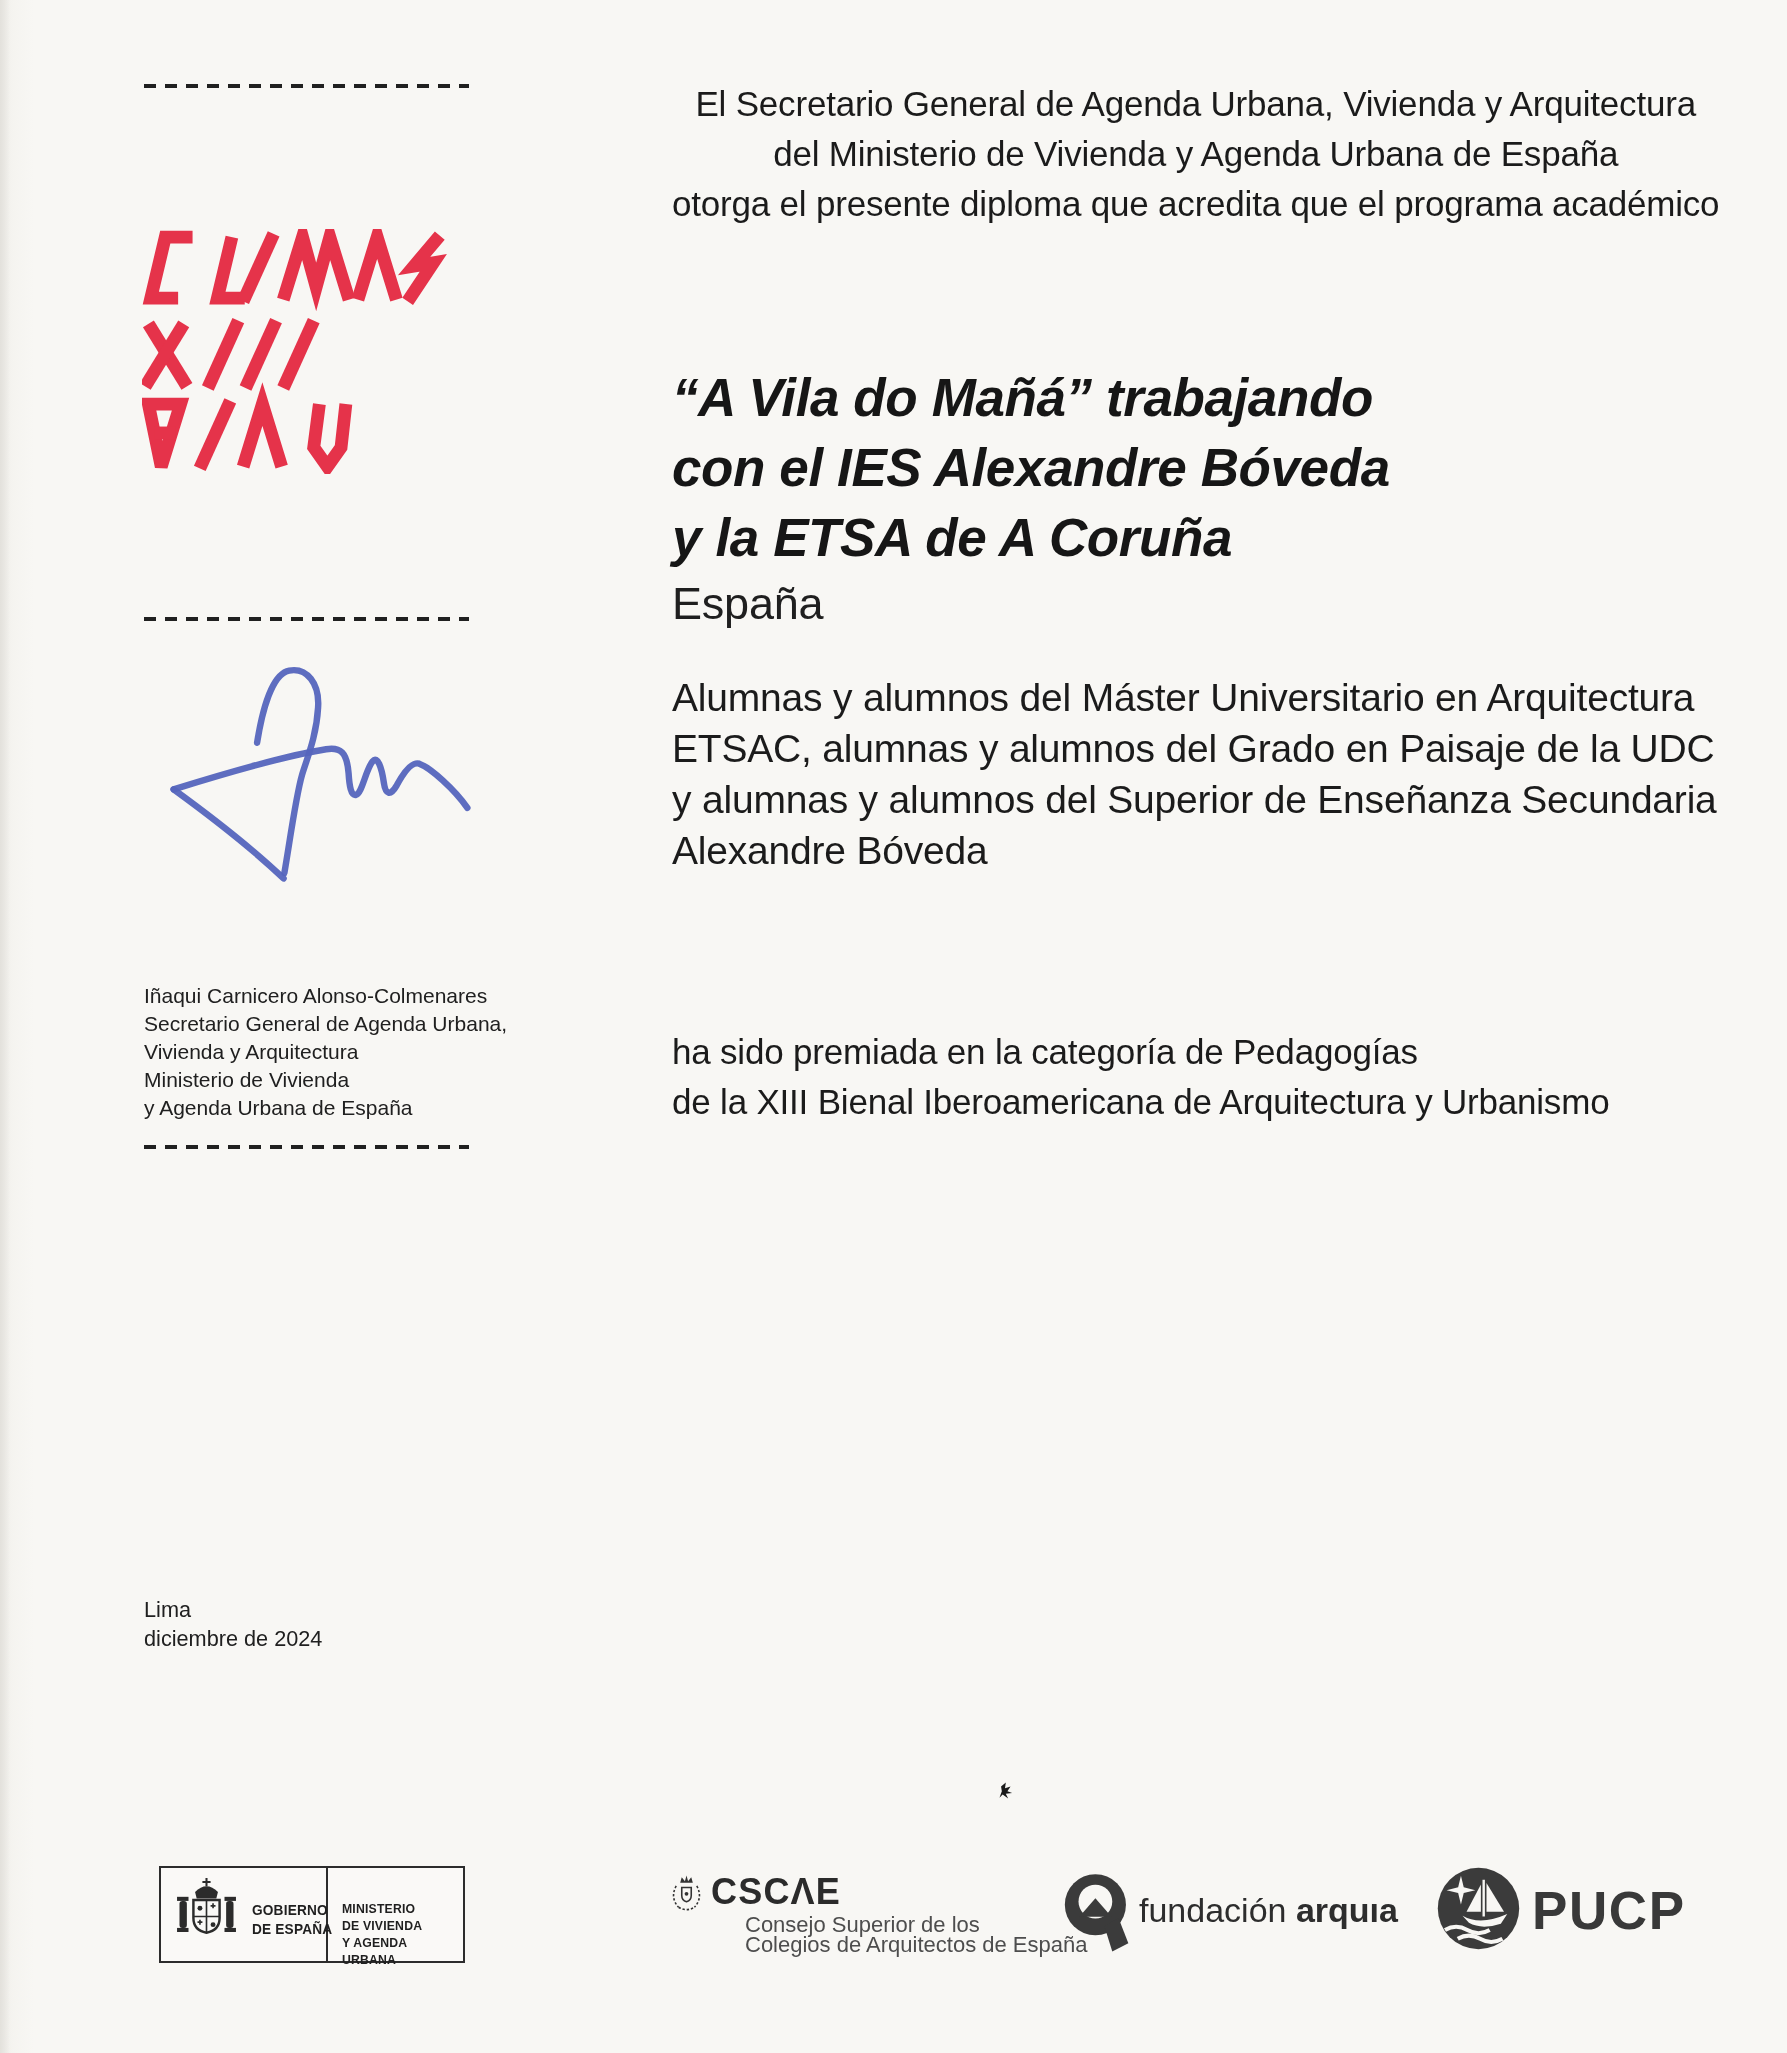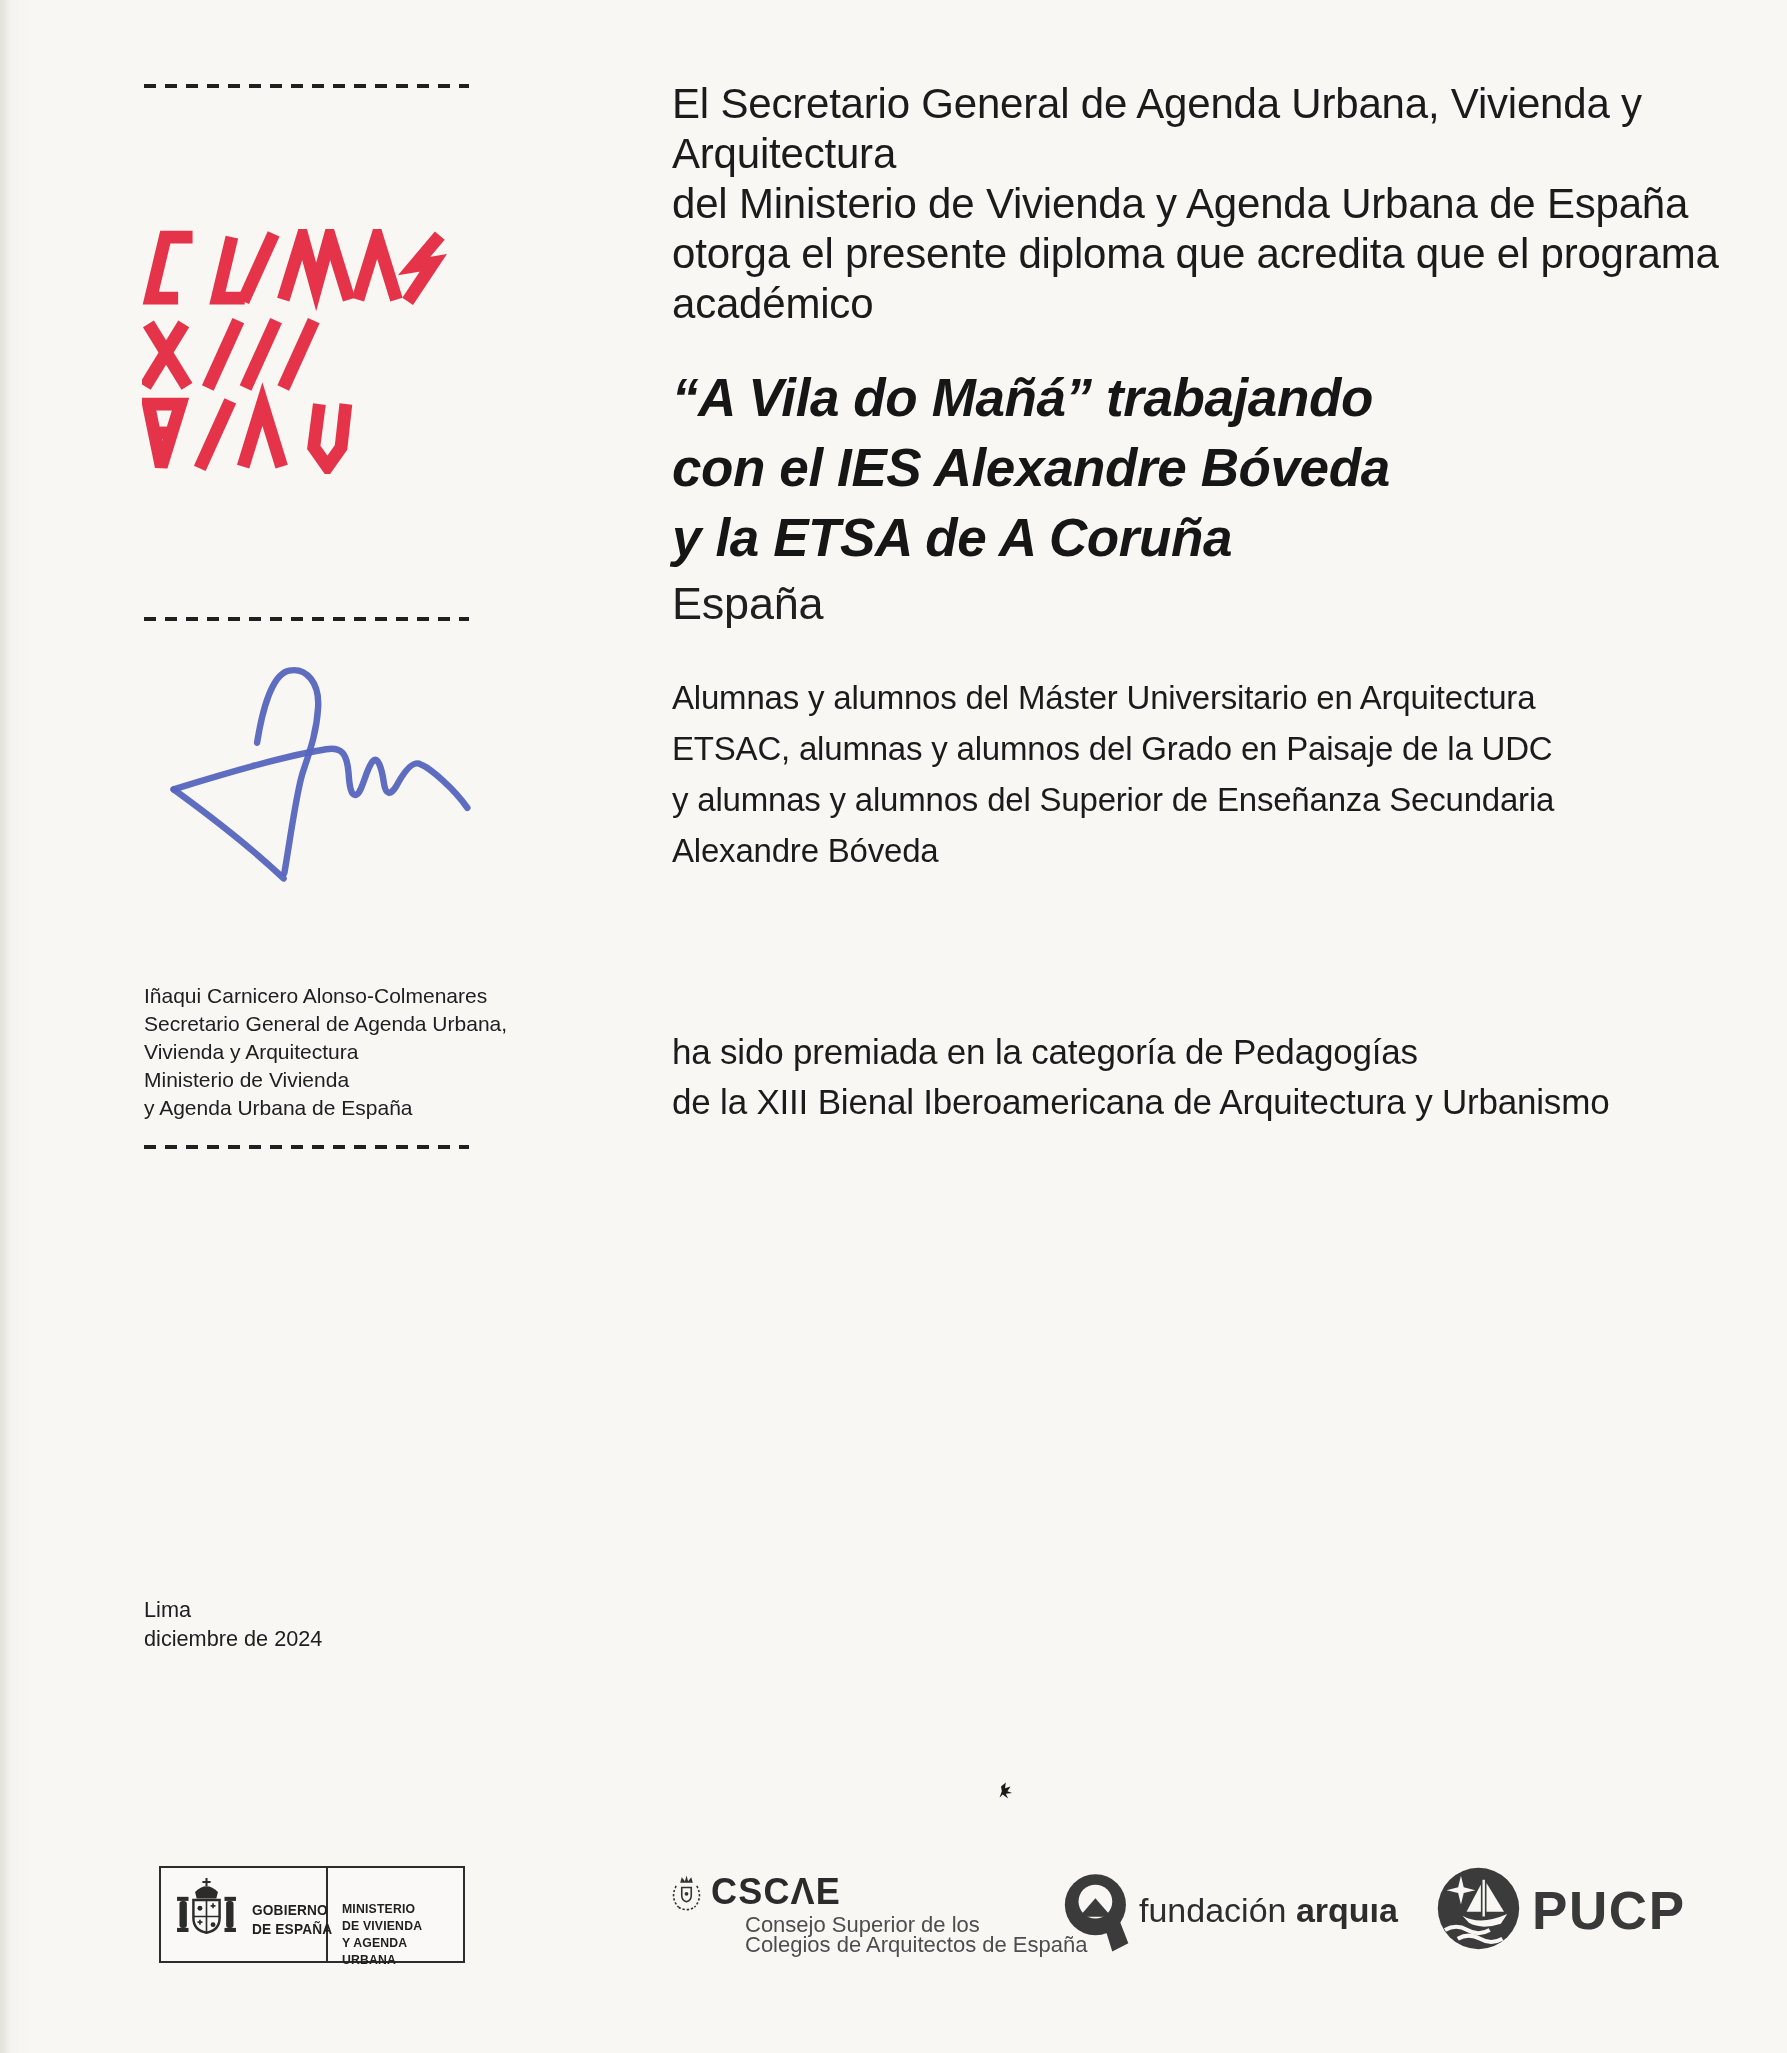--- a/index.html
+++ b/index.html
@@ -22,24 +22,24 @@
   .biau-logo{position:absolute;left:142px;top:229px;width:305px;height:245px;}
   .biau-logo path{fill:none;stroke:#e5334a;stroke-width:16;stroke-linejoin:miter;stroke-linecap:butt;}
 
   .signature-svg{position:absolute;left:164px;top:656px;width:313px;height:233px;}
   .signature-svg path{fill:none;stroke:#5565bd;stroke-width:8;stroke-linecap:round;stroke-linejoin:round;opacity:.95;}
 
   .sig-block{position:absolute;left:144px;top:982px;font-size:21px;line-height:28px;color:#202020;}
   .place-date{position:absolute;left:144px;top:1595px;font-size:21.7px;line-height:29px;color:#202020;}
 
   .rc{position:absolute;left:672px;letter-spacing:-0.2px;}
-  .rc-header{top:79px;font-size:42px;line-height:50px;color:#1b1b1b;}
+  .rc-header{top:79px;font-size:35px;line-height:50px;color:#1b1b1b;text-align:center;}
   .rc-title{top:363px;font-size:53px;line-height:70px;font-weight:bold;color:#161616;letter-spacing:-0.4px;font-style:italic;}
   .rc-country{top:576px;font-size:45px;line-height:56px;color:#1f1f1f;}
-  .rc-recipients{top:672px;font-size:33px;line-height:51px;color:#1b1b1b;}
+  .rc-recipients{top:672px;font-size:39px;line-height:51px;color:#1b1b1b;}
   .rc-award{top:1027px;font-size:35px;line-height:50px;color:#1b1b1b;}
 
   
   .gob-box{position:absolute;left:142px;top:1866px;width:302px;height:93px;
     border:2px solid #2c2c2c;background:rgba(255,255,255,.25);margin-left:17px;}
   .gob-divider{position:absolute;left:165px;top:0;width:2px;height:100%;background:#2c2c2c;}
   .coat-svg{position:absolute;left:14.4px;top:10.4px;width:63px;height:72px;}
   .gob-name{position:absolute;left:91px;top:32px;font-size:15.2px;line-height:19px;font-weight:bold;
     color:#1f1f1f;transform:scaleX(.9);transform-origin:left top;letter-spacing:0.2px;}
   .gob-ministry{position:absolute;left:181px;top:32px;font-size:13.6px;line-height:17px;font-weight:bold;

